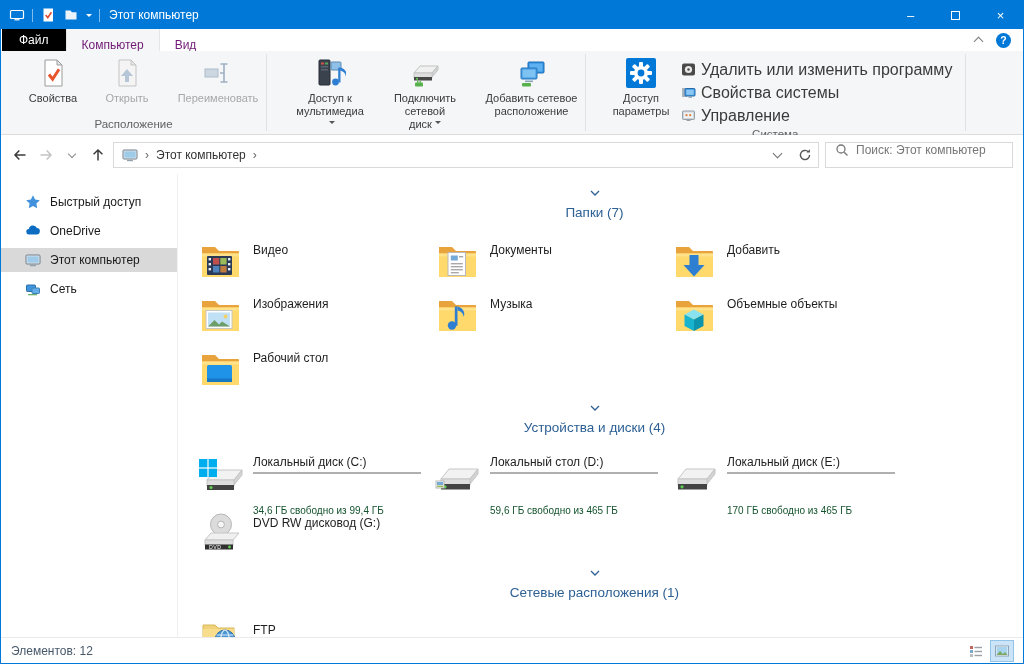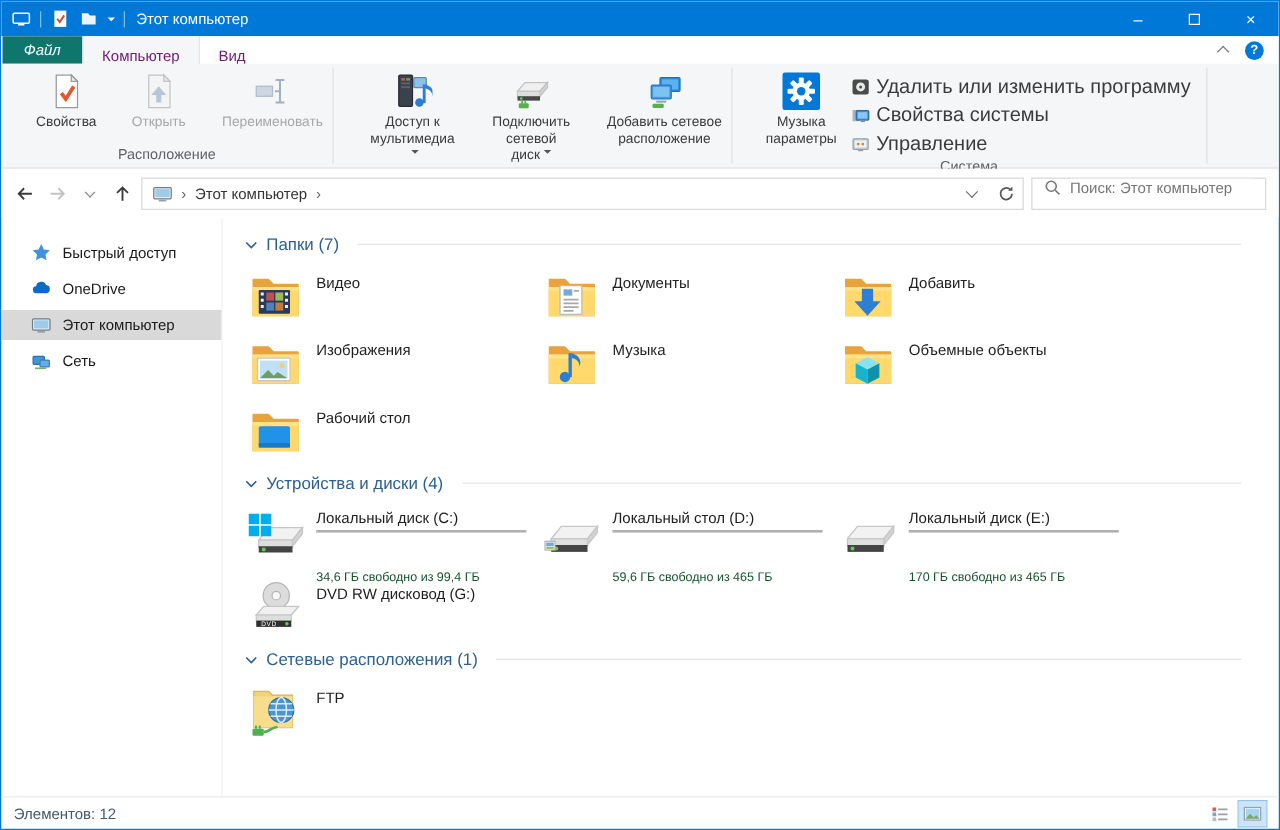--- a/index.html
+++ b/index.html
@@ -15,21 +15,21 @@
   .qat-sep { width:1px; height:13px; background:rgba(255,255,255,.5); }
   .qat-caret { width:0; height:0; border:3.5px solid transparent; border-top-color:#fff; margin-top:4px; }
   .title-text { font-size:12px; margin-left:9px; white-space:nowrap; }
   .win-controls { margin-left:auto; display:flex; height:100%; }
   .win-btn { width:45px; height:100%; display:flex; align-items:center; justify-content:center; font-size:13px; color:#fff; }
   .max-glyph { width:9px; height:9px; border:1px solid #fff; }
 
   
   .tabrow { height:22px; background:#fff; display:flex; align-items:stretch; font-size:12px; flex:0 0 auto; }
   .tab { padding:16px 15px; display:flex; align-items:center; color:#701a75; }
-  .tab-file { background:#0f766e; color:#fff; margin-left:1px; padding:0 17px;font-style:italic; }
+  .tab-file { background:#000000; color:#fff; margin-left:1px; padding:0 17px; }
   .tab.active { background:#f5f6f7; border-left:1px solid #e4e5e6; border-right:1px solid #e4e5e6; }
   .tabrow-right { margin-left:auto; display:flex; align-items:center; gap:14px; padding-right:12px; }
   .chev-up { width:7px; height:7px; border-left:1.5px solid #7a7a7a; border-top:1.5px solid #7a7a7a; transform:rotate(45deg); margin-top:3px; }
   .help-badge { width:15px; height:15px; border-radius:50%; background:#0078d7; color:#fff; font-size:10.5px; font-weight:bold; display:flex; align-items:center; justify-content:center; }
 
   
   .ribbon { height:84px; background:#f5f6f7; border-bottom:1px solid #dcdcdd; display:flex; flex:0 0 auto; }
   .rgroup { display:flex; flex-direction:column; }
   .rgroup-body { flex:1; display:flex; align-items:flex-start; padding:3px 4px 0; }
   .rgroup-label { text-align:center; font-size:11.5px; color:#5f6265; padding:1px 6px 4px; }
@@ -58,21 +58,21 @@
   .searchbox input::placeholder { color:#767676; }
 
   
   .main { flex:1; display:flex; overflow:hidden; }
   .sidebar { width:177px; flex:0 0 auto; padding-top:16px; border-right:1px solid #f0f0f0; }
   .side-item { height:24px; display:flex; align-items:center; gap:9px; padding-left:24px; font-size:12px; color:#1a1a1a; margin-bottom:5px; }
   .side-item.selected { background:#d9d9d9; }
   .side-ic { width:16px; height:16px; flex:0 0 auto; }
 
   .content { flex:1; padding:10px 30px 0 18px; overflow:hidden; }
-  .sect-head { display:flex; align-items:center; gap:7px; font-size:13.5px; color:#2d6094; margin:4px 0 10px; }
+  .sect-head { display:flex; align-items:center; gap:7px; font-size:13.5px; color:#2d6094; margin:4px 0 10px;flex-direction:column; }
   .sect-head::after { content:""; flex:1; height:1px; background:#e3e3e3; margin-left:8px; }
   .grid3 { display:grid; grid-template-columns:repeat(3,237px); row-gap:6px; margin-bottom:10px; }
   .item { display:flex; gap:9px; height:48px; }
   .item-ic { width:48px; height:48px; flex:0 0 auto; }
   .item-label { padding-top:6px; font-size:12px; color:#1e1e1e; }
 
   .drive-info { display:flex; flex-direction:column; gap:3px; padding-top:3px; }
   .drive-name { font-size:12px; color:#1e1e1e; }
   .bar { width:168px; height:12px; background:#e6e6e6; border:1px solid #b0b0b0; }
   .bar-fill { height:100%; background:#3aa0da; }
@@ -234,21 +234,21 @@
                 <g fill="#fff">
                   <rect x="14" y="5" width="4" height="22" rx="1"></rect>
                   <rect x="14" y="5" width="4" height="22" rx="1" transform="rotate(45 16 16)"></rect>
                   <rect x="14" y="5" width="4" height="22" rx="1" transform="rotate(90 16 16)"></rect>
                   <rect x="14" y="5" width="4" height="22" rx="1" transform="rotate(135 16 16)"></rect>
                   <circle cx="16" cy="16" r="7"></circle>
                 </g>
                 <circle cx="16" cy="16" r="3.4" fill="#0078d7"></circle>
               </svg>
           </span>
-          <span class="rlabel"><span>Музыка параметры</span></span>
+          <span class="rlabel"><span>Доступ параметры</span></span>
         </div>
         <div class="sys-small">
           <div class="sbtn">
             <span class="sicon">
               <svg viewBox="0 0 15 15" width="15" height="15">
                   <rect x="1" y="1.5" width="13" height="12" rx="2" fill="#4a4a4a"></rect>
                   <circle cx="7.5" cy="7.5" r="3.6" fill="#e9e9e9"></circle>
                   <circle cx="7.5" cy="7.5" r="1.2" fill="#4a4a4a"></circle>
                 </svg>
             </span>

